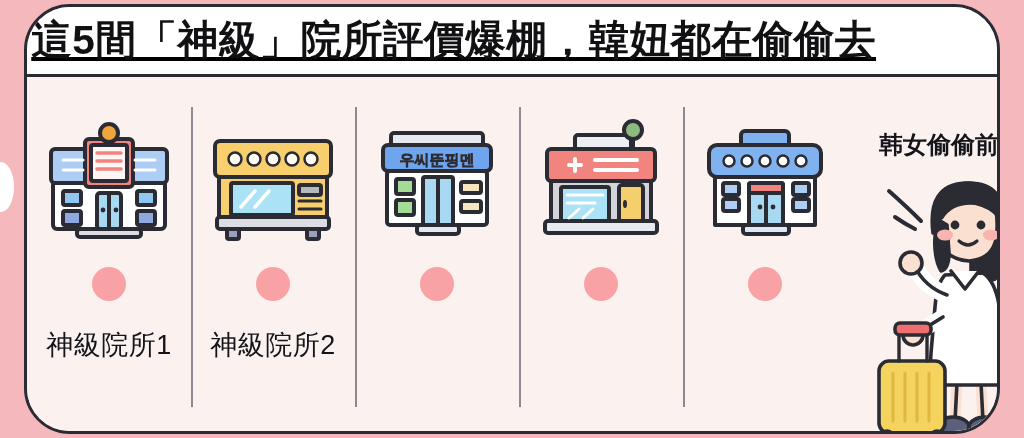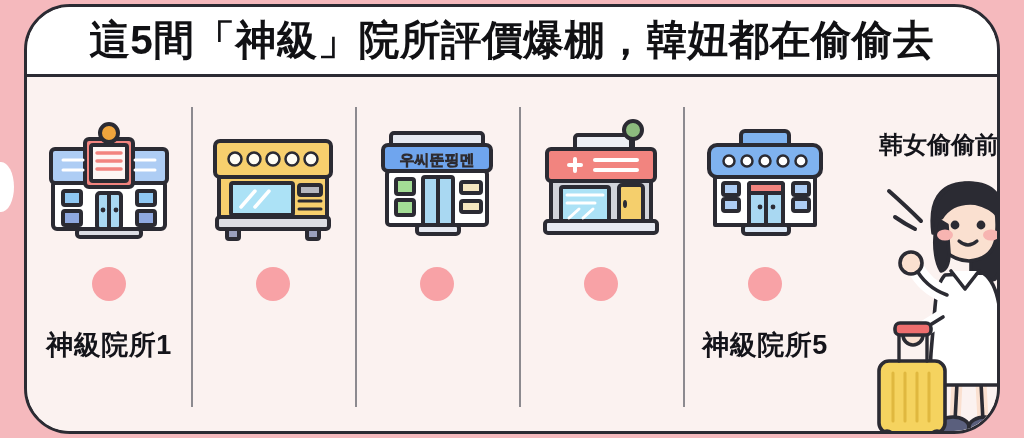--- a/index.html
+++ b/index.html
@@ -37,21 +37,21 @@
   }
 
   .title-bar {
     position: absolute;
     left: 0; top: 0; right: 0;
     height: 70px;
     background: #ffffff;
     border-bottom: 3px solid #2b2b33;
     display: flex;
     align-items: center;
-    justify-content: center;
+    text-decoration: underline;
   }
   .title-text {
     font-family: "Liberation Sans", "DejaVu Sans", sans-serif;
     font-weight: bold;
     font-size: 41px;
     letter-spacing: 0.5px;
     color: #111114;
     white-space: nowrap;
     transform: scaleX(0.99);
   }
@@ -92,21 +92,21 @@
 
   .dot {
     width: 34px; height: 34px;
     border-radius: 50%;
     background: #f8a2a6;
     margin-top: 26px;
   }
 
   .col-label {
     margin-top: 26px;
-    font-weight: bold;
+    font-weight: normal;
     font-size: 27px;
     color: #14141a;
     white-space: nowrap;
     letter-spacing: 0.5px;
   }
 
   
   .char-panel {
     position: absolute;
     left: 820px; top: 0; right: 0; bottom: 0;
@@ -204,20 +204,21 @@
               <line x1="94" y1="82" x2="116" y2="82"></line>
                 <line x1="94" y1="90" x2="116" y2="90"></line>
             </g>
             <g stroke="#ffffff" stroke-width="3.5" stroke-linecap="round">
               <line x1="36" y1="88" x2="50" y2="72"></line>
                 <line x1="50" y1="88" x2="64" y2="72"></line>
             </g>
           </svg>
         </div>
         <div class="dot"></div>
+        <div class="col-label">神級院所2</div>
       </div>
 
       <div class="col">
         <div class="bldg-wrap">
           <svg width="136" height="122" viewBox="0 0 136 122">
             <g stroke="#2b2b33" stroke-width="4" stroke-linejoin="round" stroke-linecap="round">
               <rect x="22" y="14" width="92" height="14" rx="3" fill="#e6e9f1"></rect>
               <rect x="14" y="26" width="108" height="26" rx="5" fill="#6fa5ee"></rect>
               <rect x="18" y="52" width="100" height="54" rx="3" fill="#ffffff"></rect>
               <rect x="54" y="58" width="30" height="48" rx="2" fill="#a9d8f2"></rect>
@@ -286,21 +287,20 @@
                 <circle cx="50" cy="42" r="5.5"></circle>
               <circle cx="68" cy="42" r="5.5"></circle>
                 <circle cx="86" cy="42" r="5.5"></circle>
               <circle cx="104" cy="42" r="5.5"></circle>
             </g>
             <circle cx="63" cy="88" r="2.4" fill="#2b2b33"></circle>
               <circle cx="76" cy="88" r="2.4" fill="#2b2b33"></circle>
           </svg>
         </div>
         <div class="dot"></div>
-        <div class="col-label">神級院所5</div>
       </div>
 
     </div>
 
     <div class="char-panel">
       <div class="char-caption">韩女偷偷前往</div>
 
       <div class="speed-lines">
         <svg width="54" height="48" viewBox="0 0 54 48">
           <g stroke="#2b2b33" stroke-width="4" stroke-linecap="round" fill="none">

